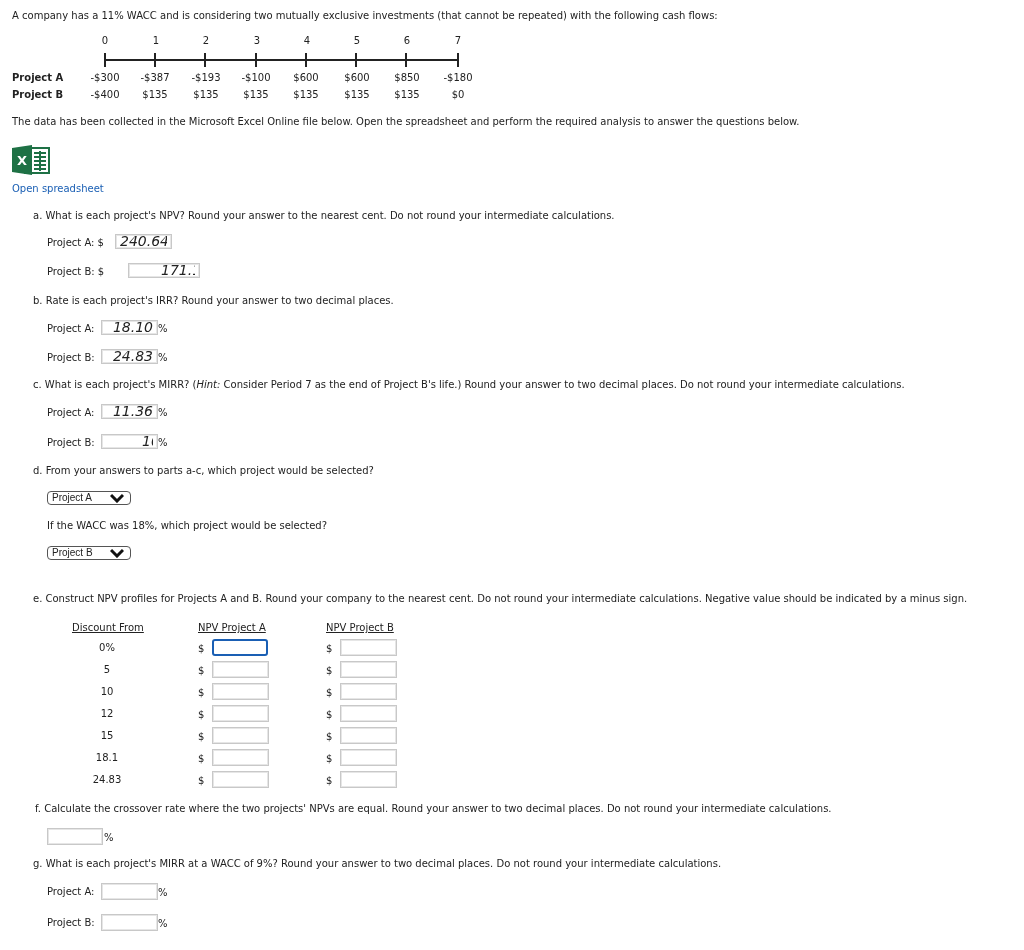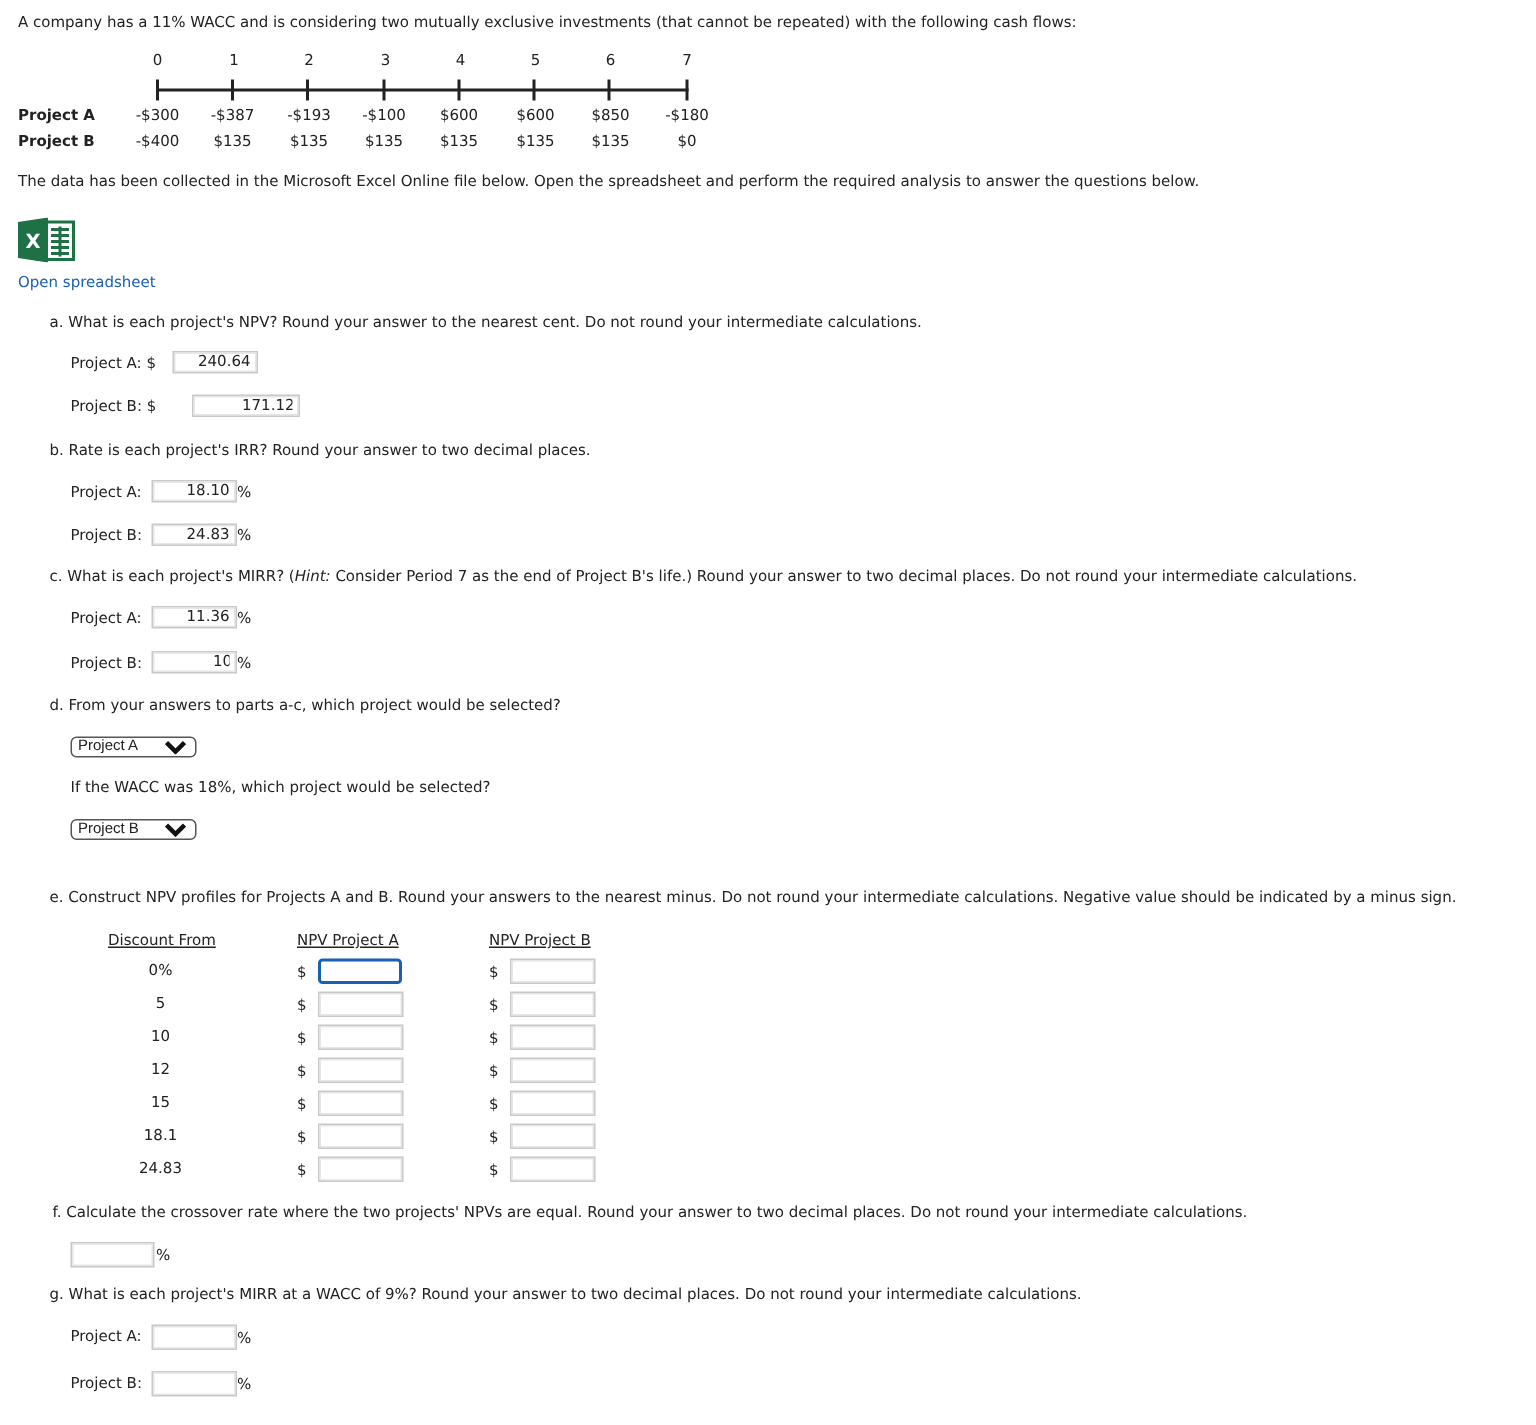--- a/index.html
+++ b/index.html
@@ -6,22 +6,22 @@
   body { width: 1024px; height: 950px; position: relative; overflow: hidden;
          font-family: "DejaVu Sans", sans-serif; font-size: 10px; color: #222; }
   .abs { position: absolute; white-space: nowrap; }
   .tl-line { position: absolute; height: 2px; background: #222; }
   .tl-tick { position: absolute; width: 2px; height: 14px; background: #222; }
   .tl-num { position: absolute; width: 30px; text-align: center; }
   .cf { position: absolute; width: 50px; text-align: center; }
   .bold { font-weight: bold; }
   .link { color: #1a5fb4; cursor: pointer; }
   .inp { position: absolute; height: 15px; border: 1px solid #c8c8c8; box-shadow: inset 0 0 0 1px #e6e6e6;
-         background: #fff; font-family: "DejaVu Sans", sans-serif; font-size: 10px; text-align: right;
-         padding: 0 4px; box-sizing: border-box; line-height: 15px; color: #222; }
+         background: #fff; font-family: "DejaVu Sans", sans-serif; font-size: 14px; text-align: right;
+         padding: 0 4px; box-sizing: border-box; line-height: 15px; color: #222; font-style: italic; }
   .inp.focus { border: 2px solid #1a5fb4; border-radius: 3px; box-shadow: none; }
   .sel { position: absolute; height: 12px; border: 1px solid #555; border-radius: 4px; background: #fff;
          font-family: "Liberation Sans", sans-serif; font-size: 10px; line-height: 12px; padding: 0 4px;
          box-sizing: content-box; width: 74px; }
   .sel .chev { position: absolute; right: 6px; top: 1px; width: 14px; height: 10px; }
   .u { text-decoration: underline; }
   .xl { position: absolute; left: 12px; top: 145px; width: 40px; height: 30px; }
 </style>
 </head>
 <body>
@@ -118,21 +118,21 @@
     </svg>
 </div>
 <div class="abs" style="left:47px; top:520px;">If the WACC was 18%, which project would be selected?</div>
 <div class="sel" style="left:47px; top:546px;">
   <span>Project B</span>
   <svg class="chev" viewBox="0 0 14 10">
       <polyline points="1,2 7,8 13,2" fill="none" stroke="#111" stroke-width="3"></polyline>
     </svg>
 </div>
 
-<div class="abs" style="left:33px; top:593px;">e. Construct NPV profiles for Projects A and B. Round your answers to the nearest minus. Do not round your intermediate calculations. Negative value should be indicated by a minus sign.</div>
+<div class="abs" style="left:33px; top:593px;">e. Construct NPV profiles for Projects A and B. Round your company to the nearest cent. Do not round your intermediate calculations. Negative value should be indicated by a minus sign.</div>
 <div class="abs u" style="left:72px; top:622px;">Discount From</div>
 <div class="abs u" style="left:198px; top:622px;">NPV Project A</div>
 <div class="abs u" style="left:326px; top:622px;">NPV Project B</div>
 
 <div>
 
   <div class="abs" style="left:87px; top:642px; width:40px; text-align:center;">0%</div>
   <div class="abs" style="left:198px; top:643px;">$</div>
   <input class="inp focus" style="left: 212px; top: 639px; width: 56px; height: 17px;" value="">
   <div class="abs" style="left:326px; top:643px;">$</div>

